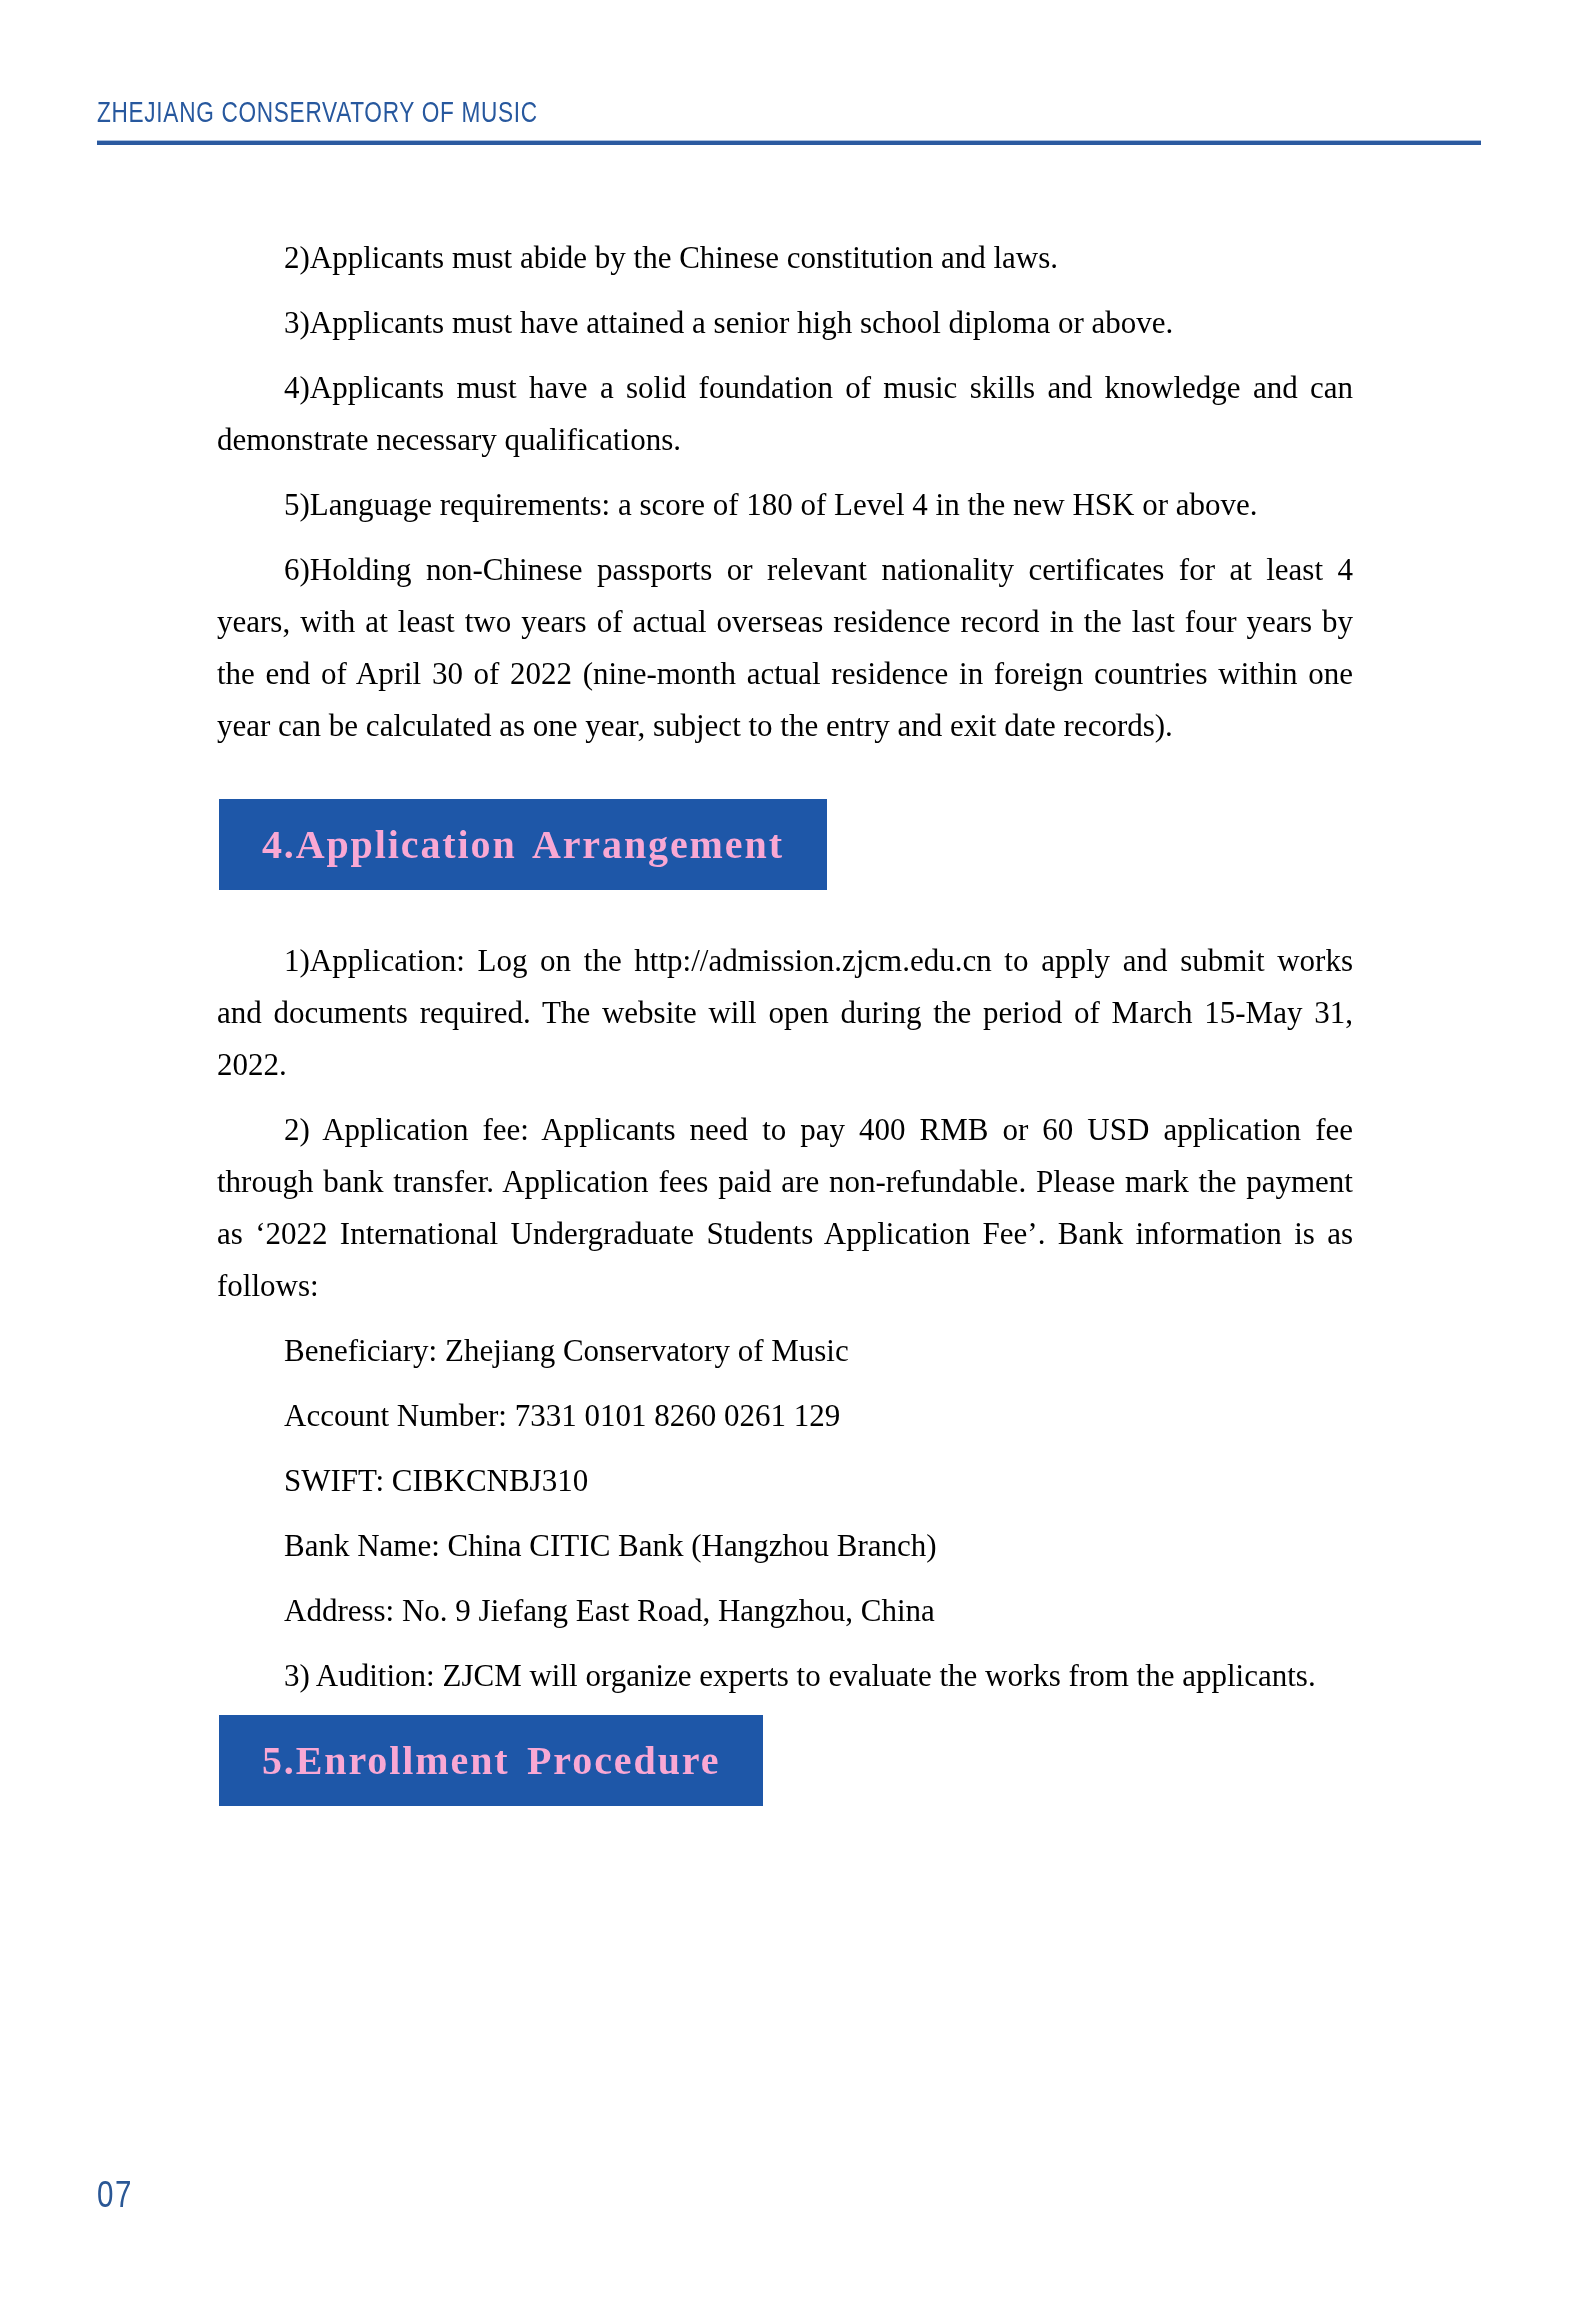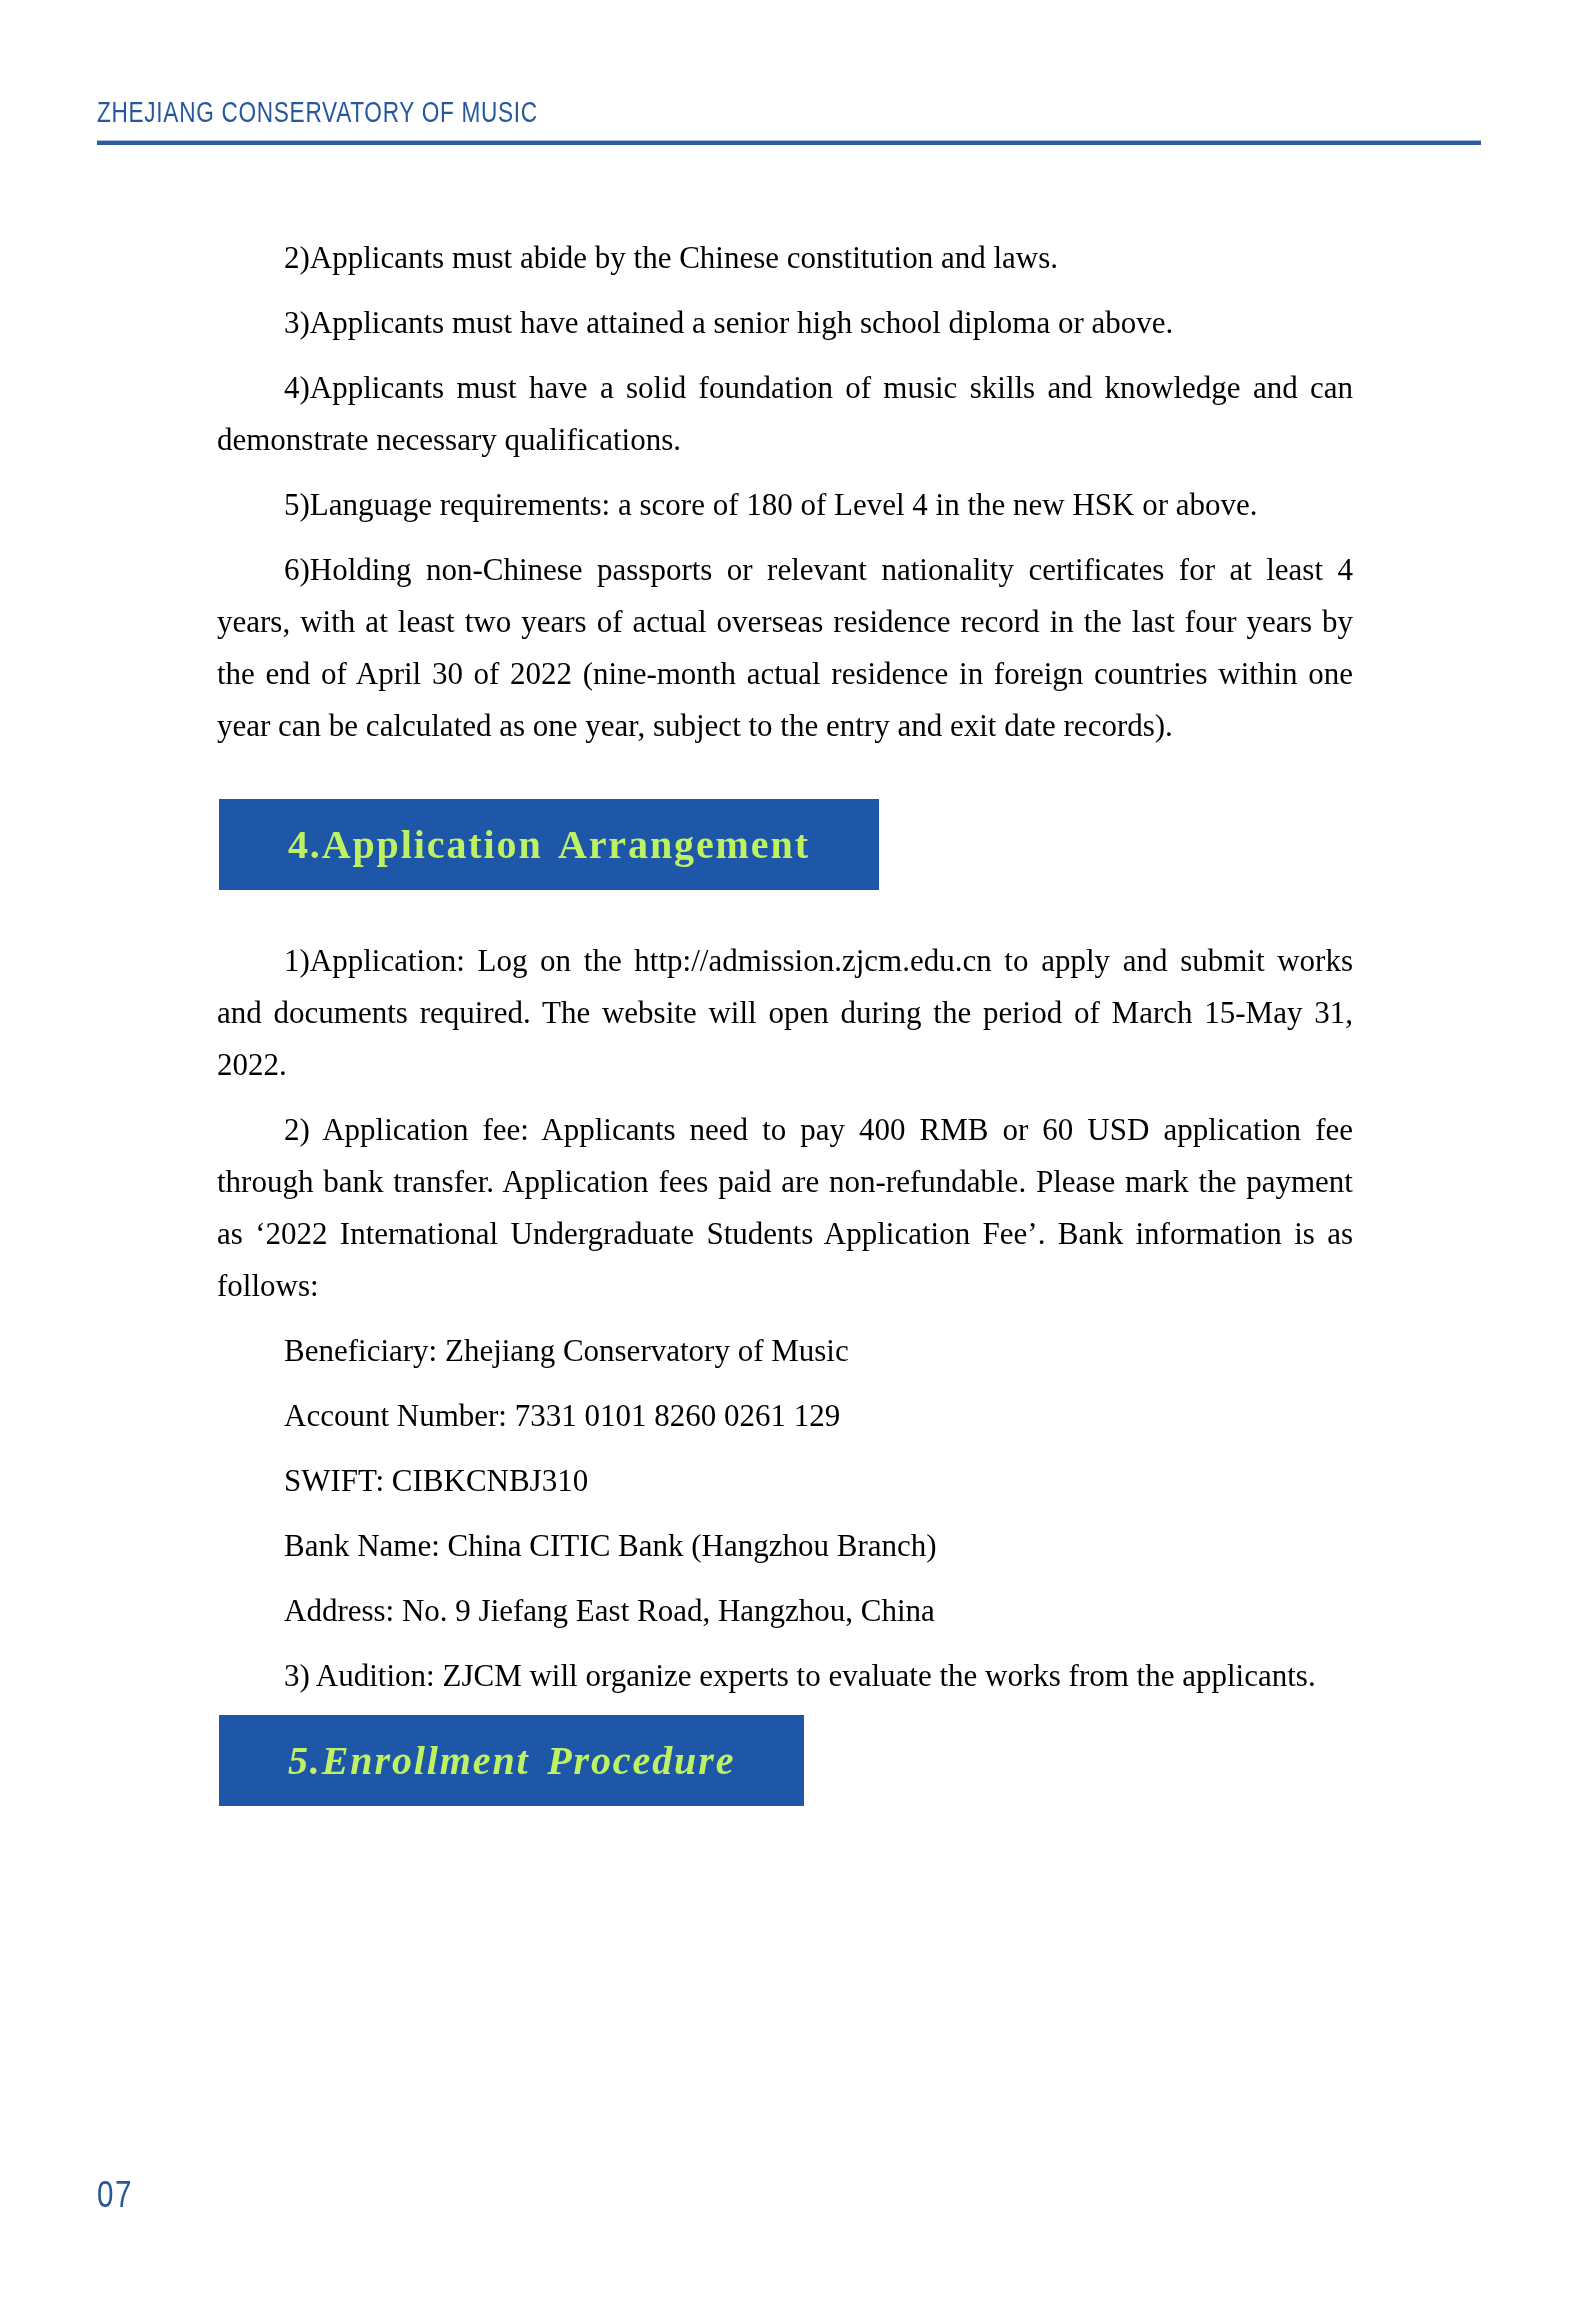--- a/index.html
+++ b/index.html
@@ -49,32 +49,32 @@
     text-align: justify;
   }
   .para { margin: 0 0 13px 0; text-indent: 67px; }
   .para b { font-weight: normal; }
 
   .section-title {
     width: fit-content;
     height: 91px;
     line-height: 91px;
     margin: 47px 0 0 1.9px;
-    padding: 0 69px;
+    padding: 0 43px;
     background: #1E57A8;
-    color: #bef264;
+    color: #f9a8d4;
     font-size: 40px;
     font-weight: bold;
     letter-spacing: 1.9px;
     word-spacing: 5.6px;
     text-align: left;
     text-indent: 0;
     white-space: nowrap;
   }
-  .mt-box2 { margin-top: 13px; font-style: italic; }
+  .mt-box2 { margin-top: 13px; }
   .mt-after-box { margin-top: 45px; }
 
   .pagenum {
     position: absolute;
     left: 97px;
     top: 2174px;
     font-family: "Liberation Sans", sans-serif;
     font-size: 36px;
     color: #2A5795;
     letter-spacing: 1.9px;

